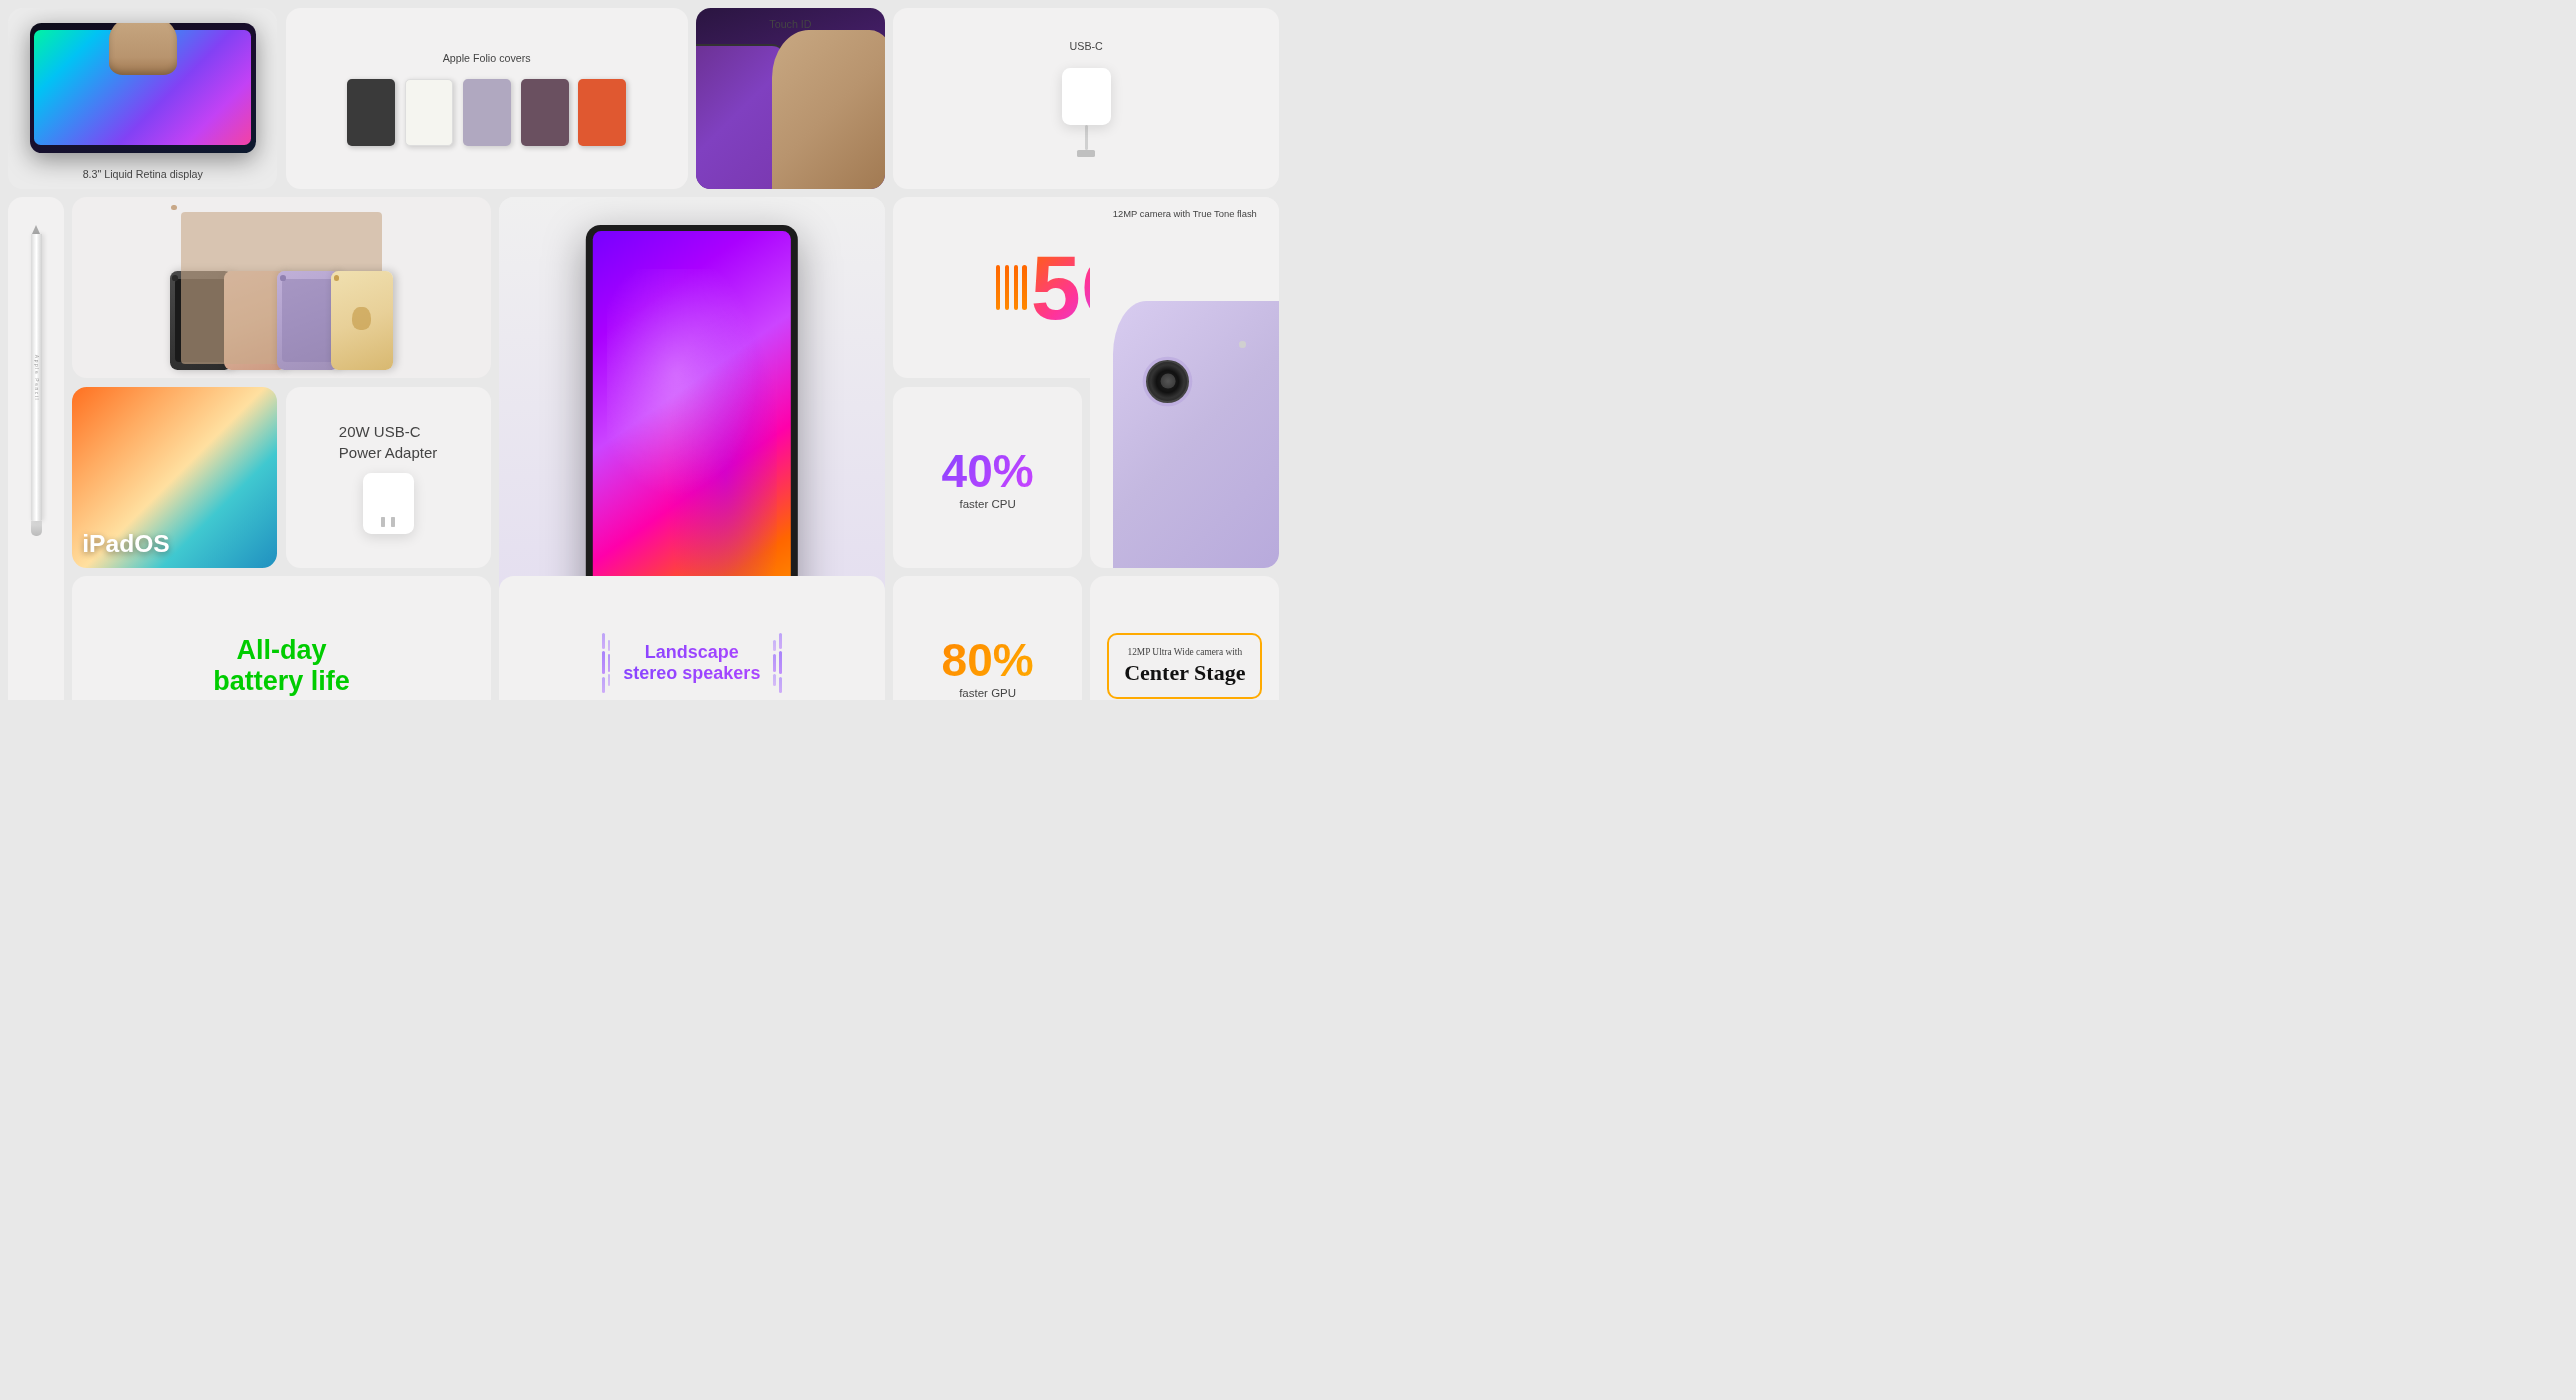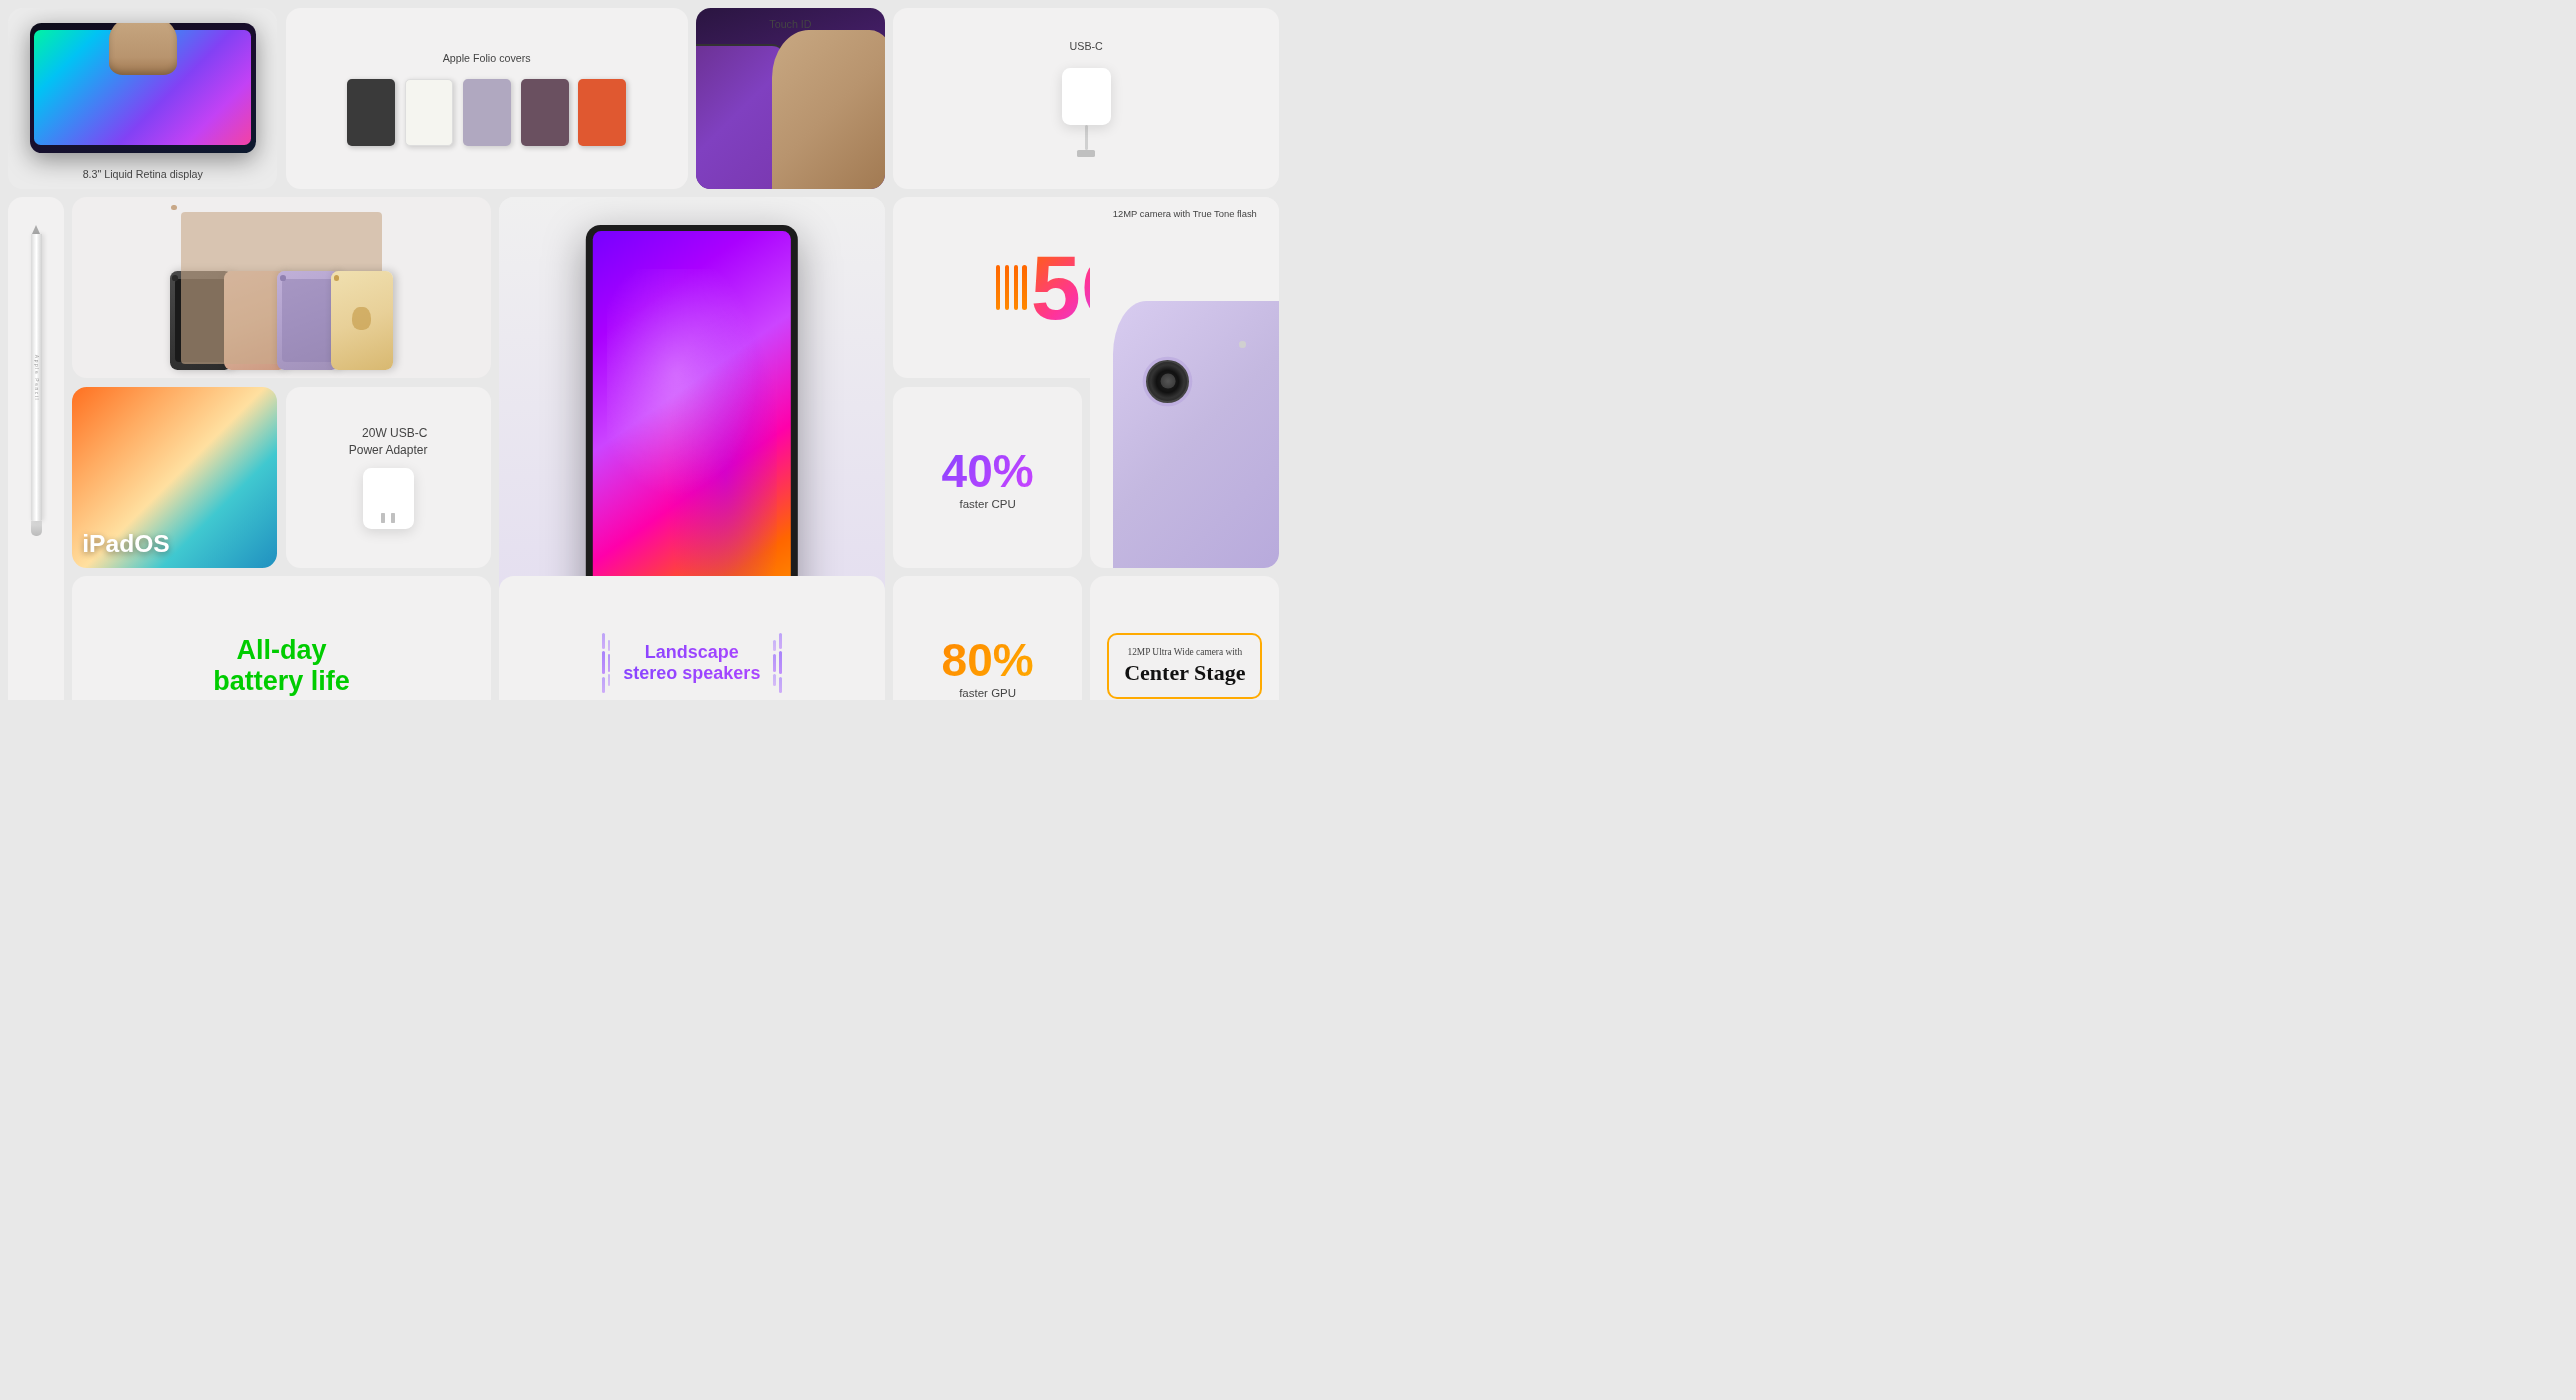--- a/index.html
+++ b/index.html
@@ -262,21 +262,21 @@
   </div>
 
   <div class="card card-ipados">
     <div style="width:100%;height:100%;background:linear-gradient(135deg,#ff7020 0%,#ffaa60 25%,#ffe0a0 50%,#40c8d0 70%,#2090c0 100%);display:flex;align-items:flex-end;padding:9.9px;">
       <span style="font-size:24.6px;font-weight:800;color:white;text-shadow:0 1.6px 6.6px rgba(0,0,0,0.4);">iPadOS</span>
     </div>
   </div>
 
   <div class="card card-adapter">
     <div class="flex-col-center">
-      <div style="font-size:12px;color:#444;text-align:right;margin-bottom:9.9px;line-height:1.4;">
+      <div style="font-size:15px;color:#444;text-align:left;margin-bottom:9.9px;line-height:1.4;">
         <span>20W USB-C</span><br>
         <span>Power Adapter</span>
       </div>
       <div style="width:51px;height:61px;background:white;border-radius:8.2px;box-shadow:0 3.3px 12.3px rgba(0,0,0,0.12);display:flex;align-items:flex-end;justify-content:center;padding-bottom:6.6px;">
         <div style="display:flex;gap:6.6px;">
           <div style="width:3.3px;height:9.9px;background:#c0c0c0;border-radius:0.8px;"></div>
           <div style="width:3.3px;height:9.9px;background:#c0c0c0;border-radius:0.8px;"></div>
         </div>
       </div>
     </div>

